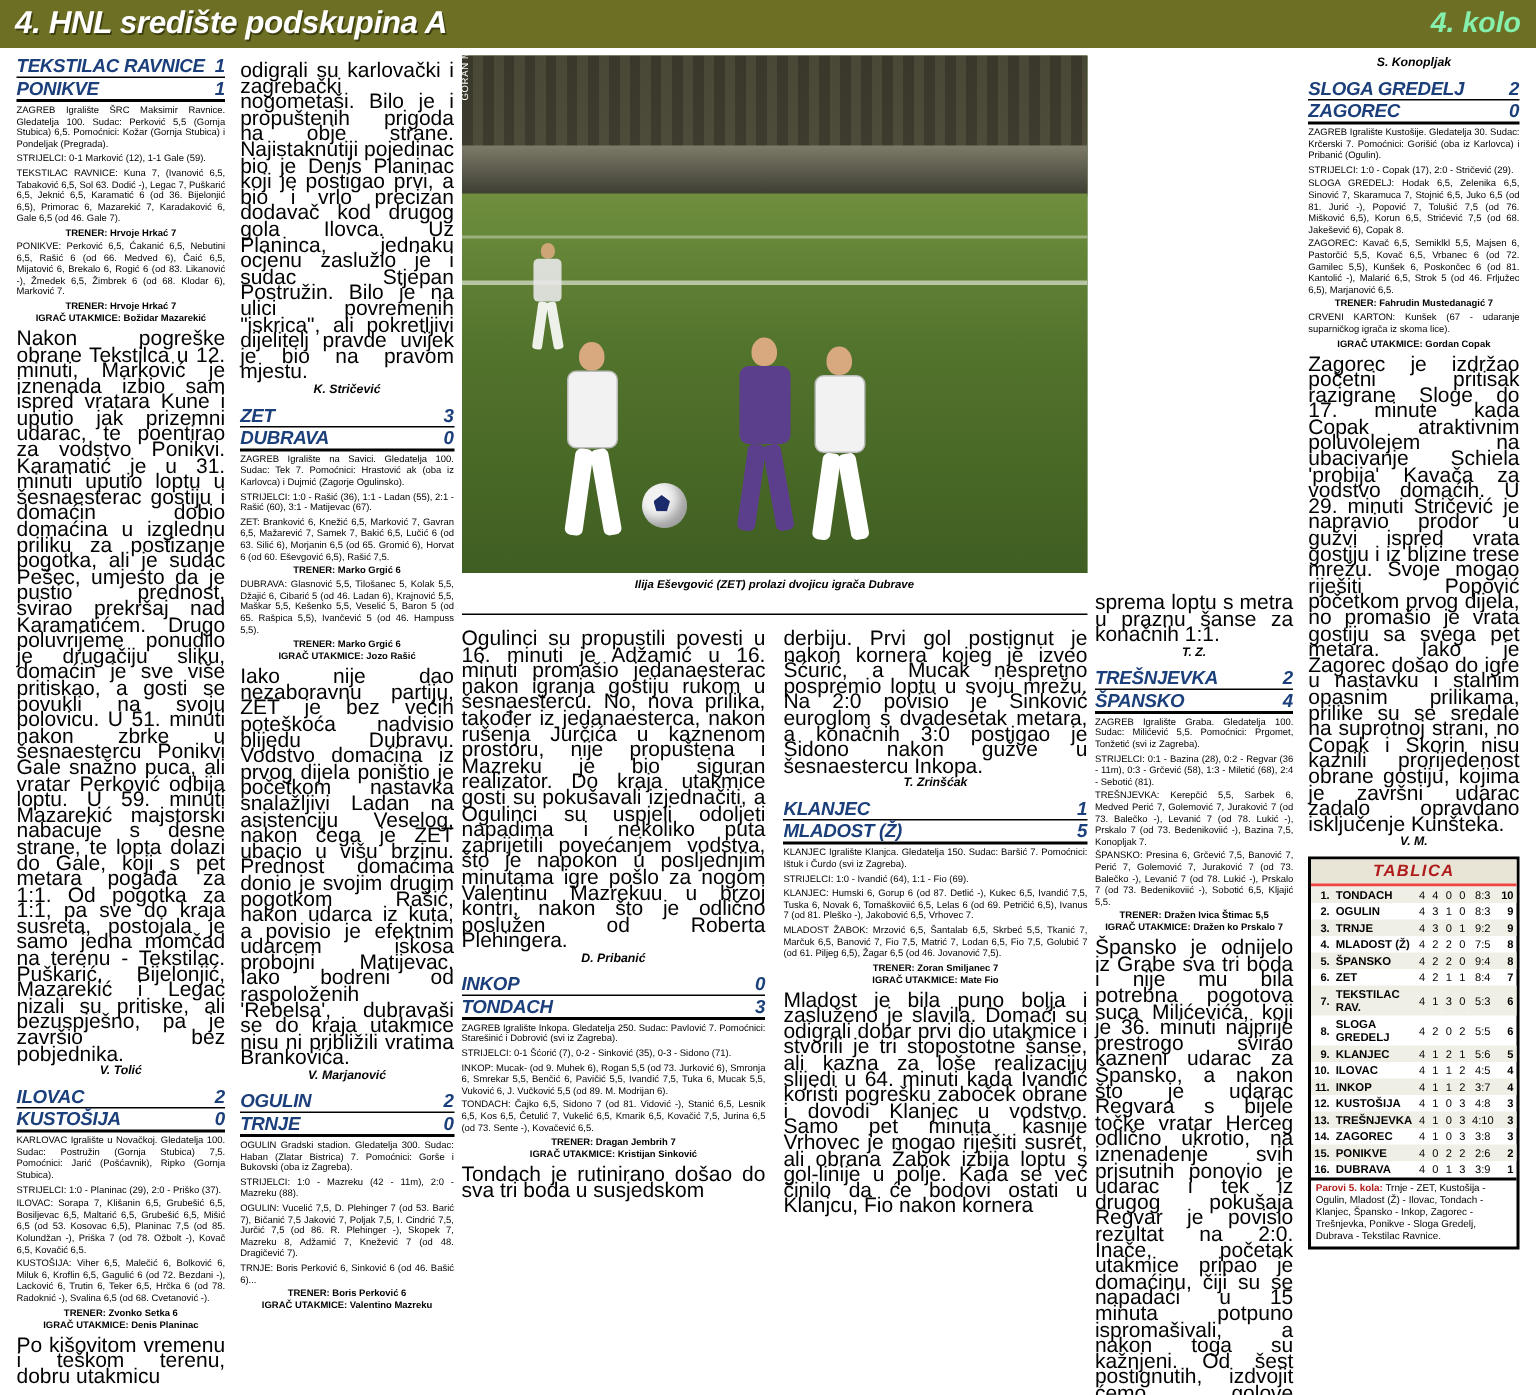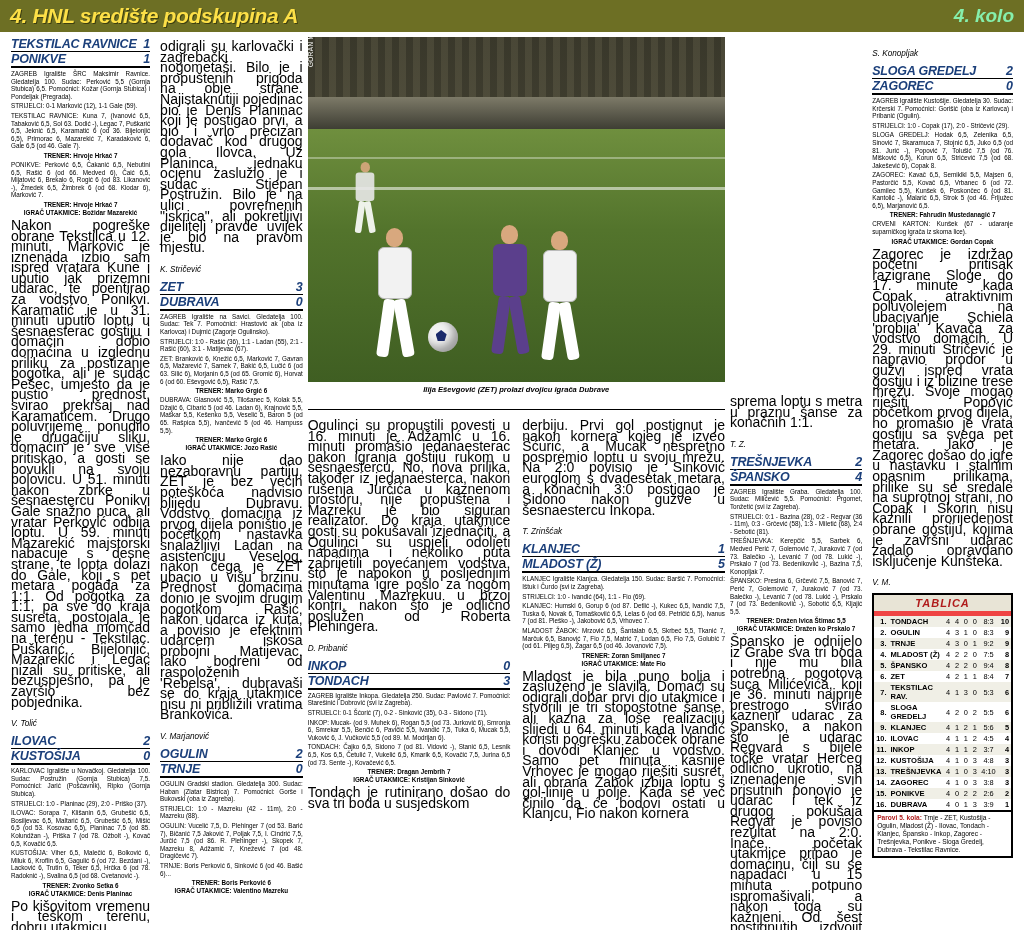--- a/index.html
+++ b/index.html
@@ -13,21 +13,21 @@
   }
   .page { position:relative; width:1024px; height:930px; background:#fff; padding:0; }
 
   
   .header {
     height:32px; background:#6d6f24; display:flex; align-items:center;
     justify-content:space-between; padding:0 10px; color:#fff;
   }
   .header .title {
     font-size:21px; font-weight:bold; font-style:italic; letter-spacing:-0.3px;
-    color:#fde047; text-shadow:1px 1px 0 #3d3f10;
+    color:#ffffff; text-shadow:1px 1px 0 #3d3f10;
   }
   .header .round {
     font-size:19px; font-weight:bold; font-style:italic; color:#86efac;
   }
 
   
   .content { display:flex; padding:5px 6px 0 6px; height:896px; }
   .col { padding:0 5px; }
   .col1 { width:172px; }
   .col2 { width:176px; }
@@ -54,22 +54,22 @@
     color:#000;
   }
   .coach { font-size:6.3px; font-weight:bold; text-align:center; margin:1px 0; }
   .mvp { font-size:6.3px; font-weight:bold; text-align:center; margin:1px 0 3px 0; }
 
   .report {
     font-size:14px; line-height:10.6px; text-align:justify; margin:4px 0 2px 0;
   }
   .report:first-letter { }
   .byline {
-    font-size:8.2px; font-weight:normal; font-style:italic; text-align:left;
-    margin:12px 0 6px 0;
+    font-size:8.2px; font-weight:bold; font-style:italic; text-align:center;
+    margin:0 0 6px 0;
   }
 
   
   .photo-wrap { position:relative; width:100%; }
   .photo {
     width:100%; height:345px; position:relative; overflow:hidden;
     background:#4a6b2a;
   }
   .photo .sky { position:absolute; left:0; top:0; width:100%; height:92px;
     background:linear-gradient(#2e2b22,#5b5444); }
@@ -119,21 +119,21 @@
   
   .subcols { display:flex; }
   .subcol { width:50%; padding-right:6px; }
   .subcol:last-child { padding-right:0; padding-left:6px; }
 
   
   .tabla-box { border:2px solid #000; margin-top:6px; background:#fff; }
   .tabla-title {
     background:#e8e4d6; text-align:center; font-size:11px; font-weight:bold;
     font-style:italic; color:#b01b1b; letter-spacing:1px; padding:2px 0;
-    border-bottom:5px solid #ef4444;
+    border-bottom:2px solid #ef4444;
   }
   table.tabla { width:100%; border-collapse:collapse; font-size:7.4px; }
   table.tabla td { padding:1px 2px; line-height:9px; }
   table.tabla td.pos { width:11px; text-align:right; font-weight:bold; }
   table.tabla td.nm { font-weight:bold; font-size:7.6px; }
   table.tabla td.num { text-align:center; width:13px; }
   table.tabla td.pts { text-align:right; width:18px; font-weight:bold; }
   table.tabla tr:nth-child(odd) { background:#f0efe6; }
   .tabla-foot {
     border-top:2px solid #000; font-size:6.6px; line-height:8px; padding:2px 3px;

